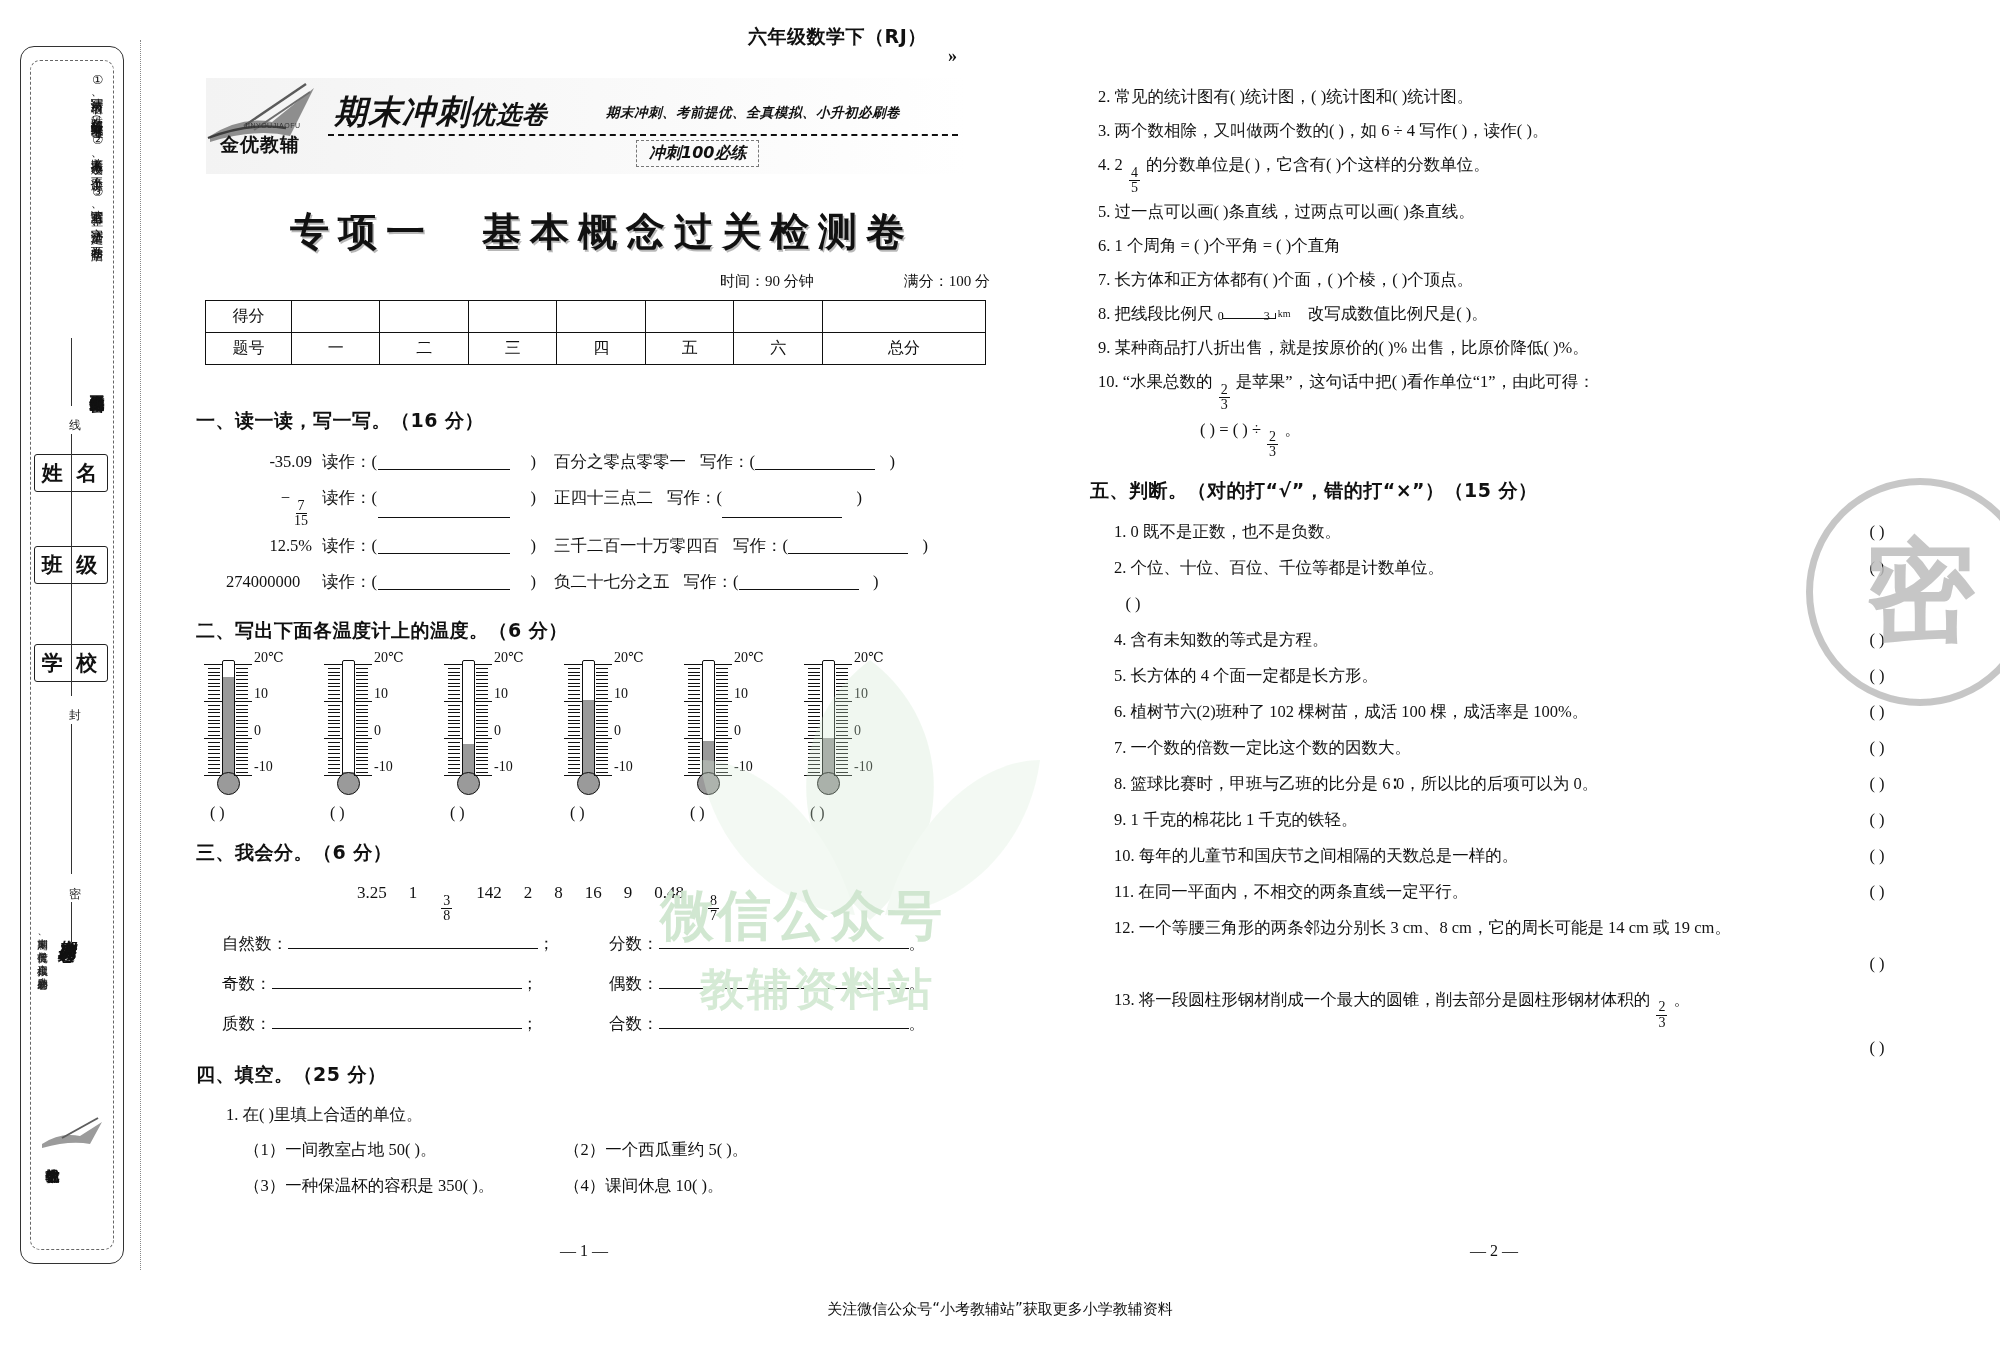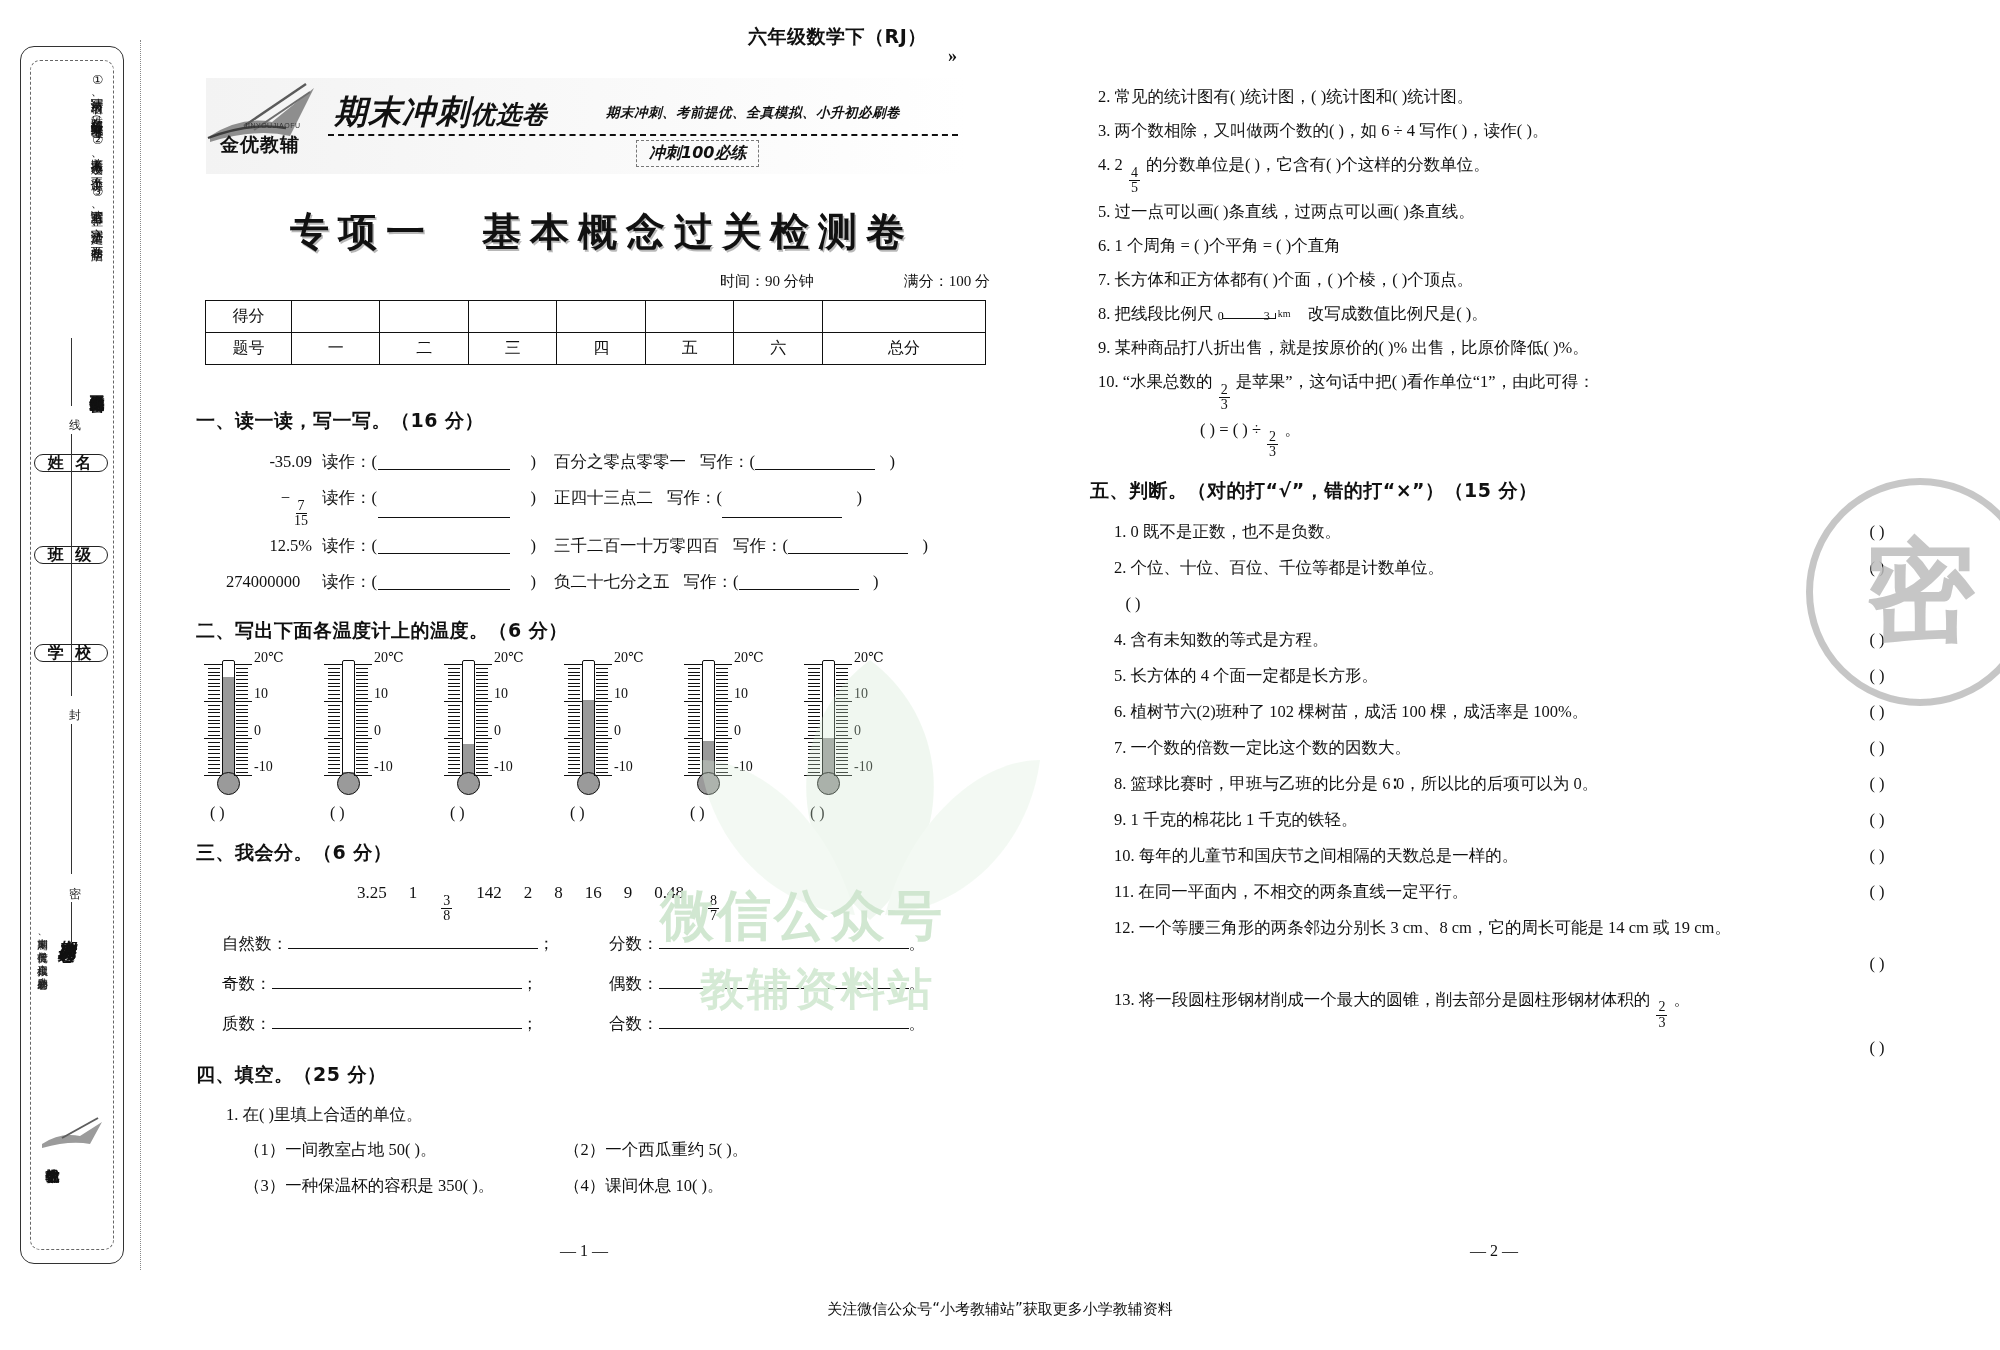--- a/index.html
+++ b/index.html
@@ -28,24 +28,24 @@
     font-size:12.5px; line-height:25px; letter-spacing:1px;
     font-family:"DejaVu Sans","Liberation Sans",sans-serif; color:#111;
   }
   .seal-circles {
     position:absolute; left:26px; top:338px; width:72px;
     writing-mode:vertical-rl; text-orientation:upright;
     font-size:15px; line-height:19px; font-weight:bold; color:#111;
     font-family:"DejaVu Sans","Liberation Sans",sans-serif;
   }
   .seal-field {
-    position:absolute; left:26px; width:74px; height:18px;
-    border:1.3px solid #222; border-radius:12px;
+    position:absolute; left:26px; width:74px; height:38px;
+    border:1.3px solid #222; border-radius:3px;
     display:flex; align-items:center; justify-content:center;
-    font-size:16px; font-weight:bold; letter-spacing:3px;
+    font-size:21px; font-weight:bold; letter-spacing:3px;
     font-family:"DejaVu Sans","Liberation Sans",sans-serif;
   }
   .seal-field.f1 { top:408px; }
   .seal-field.f2 { top:500px; }
   .seal-field.f3 { top:598px; }
   .seal-vline { position:absolute; left:63px; width:1px; background:#333; }
   .seal-vtext {
     position:absolute; left:55px; width:20px;
     writing-mode:vertical-rl; text-orientation:upright;
     font-size:12px; color:#222; background:#fff; padding:3px 0;

